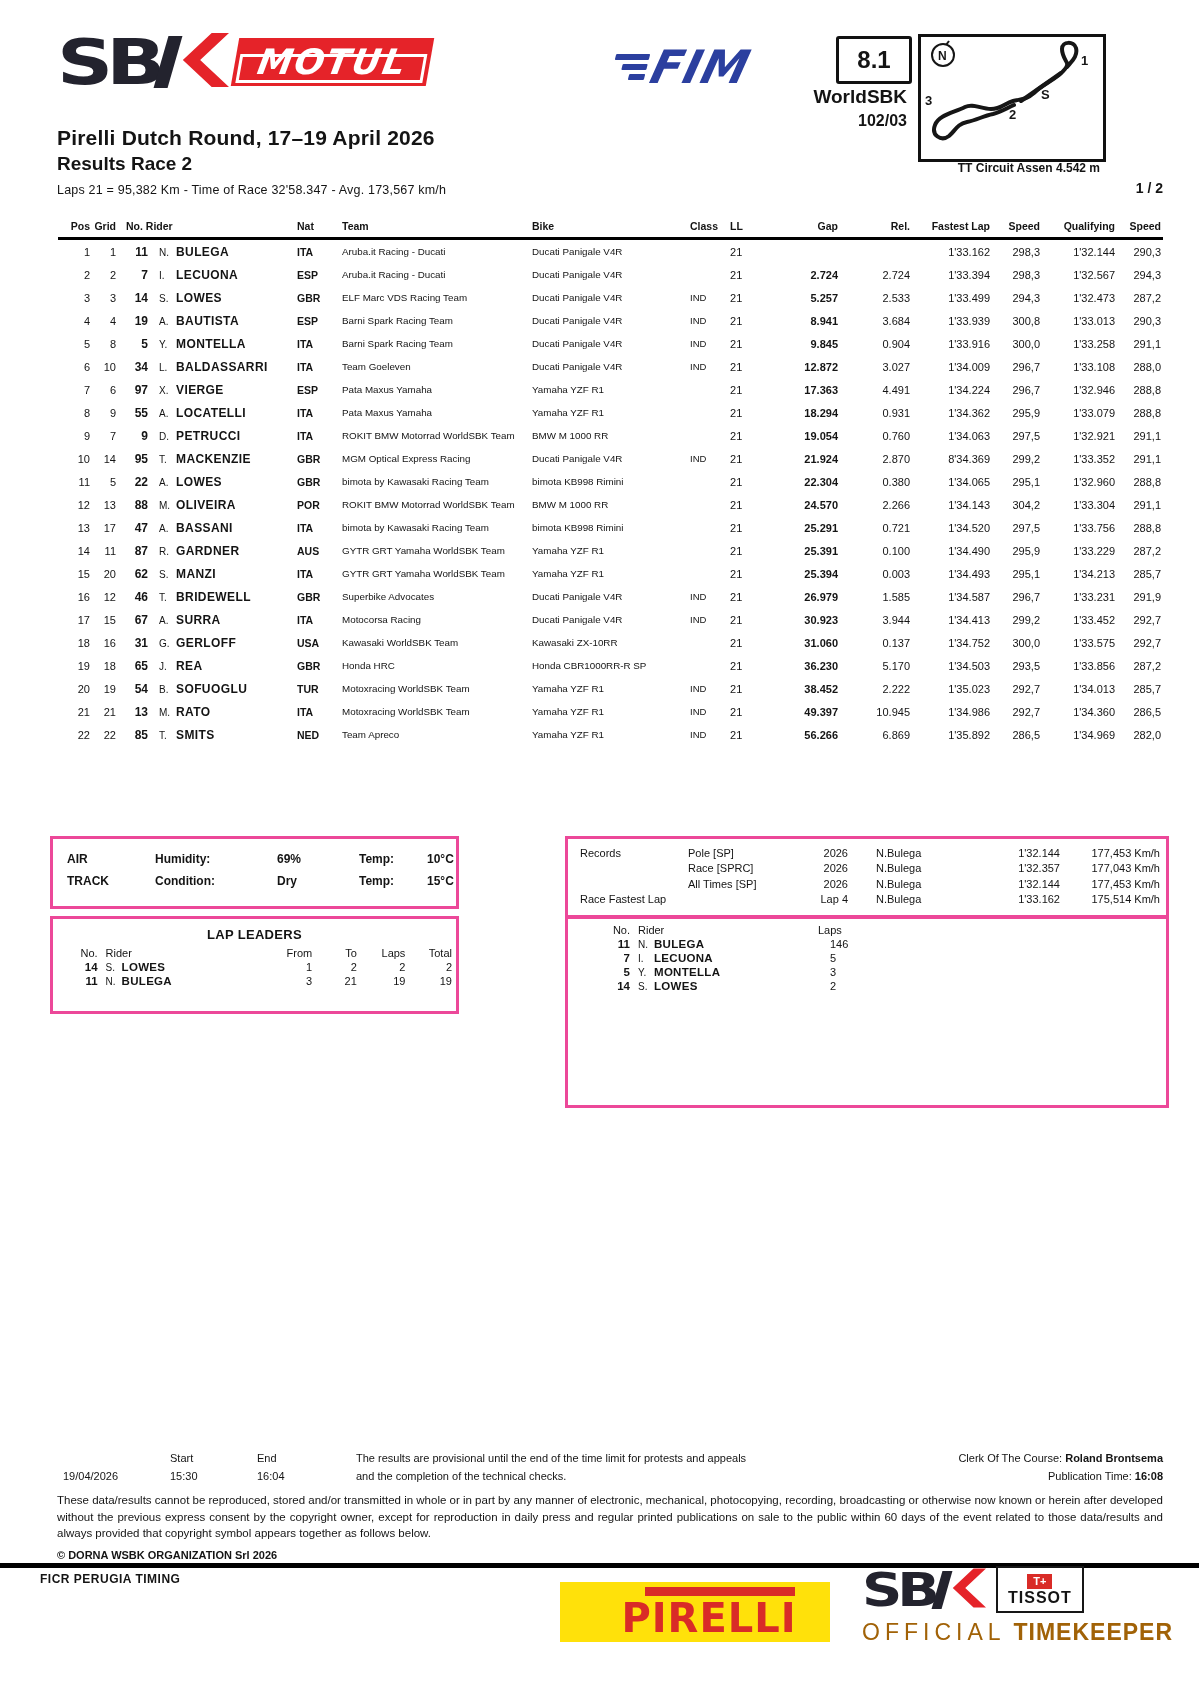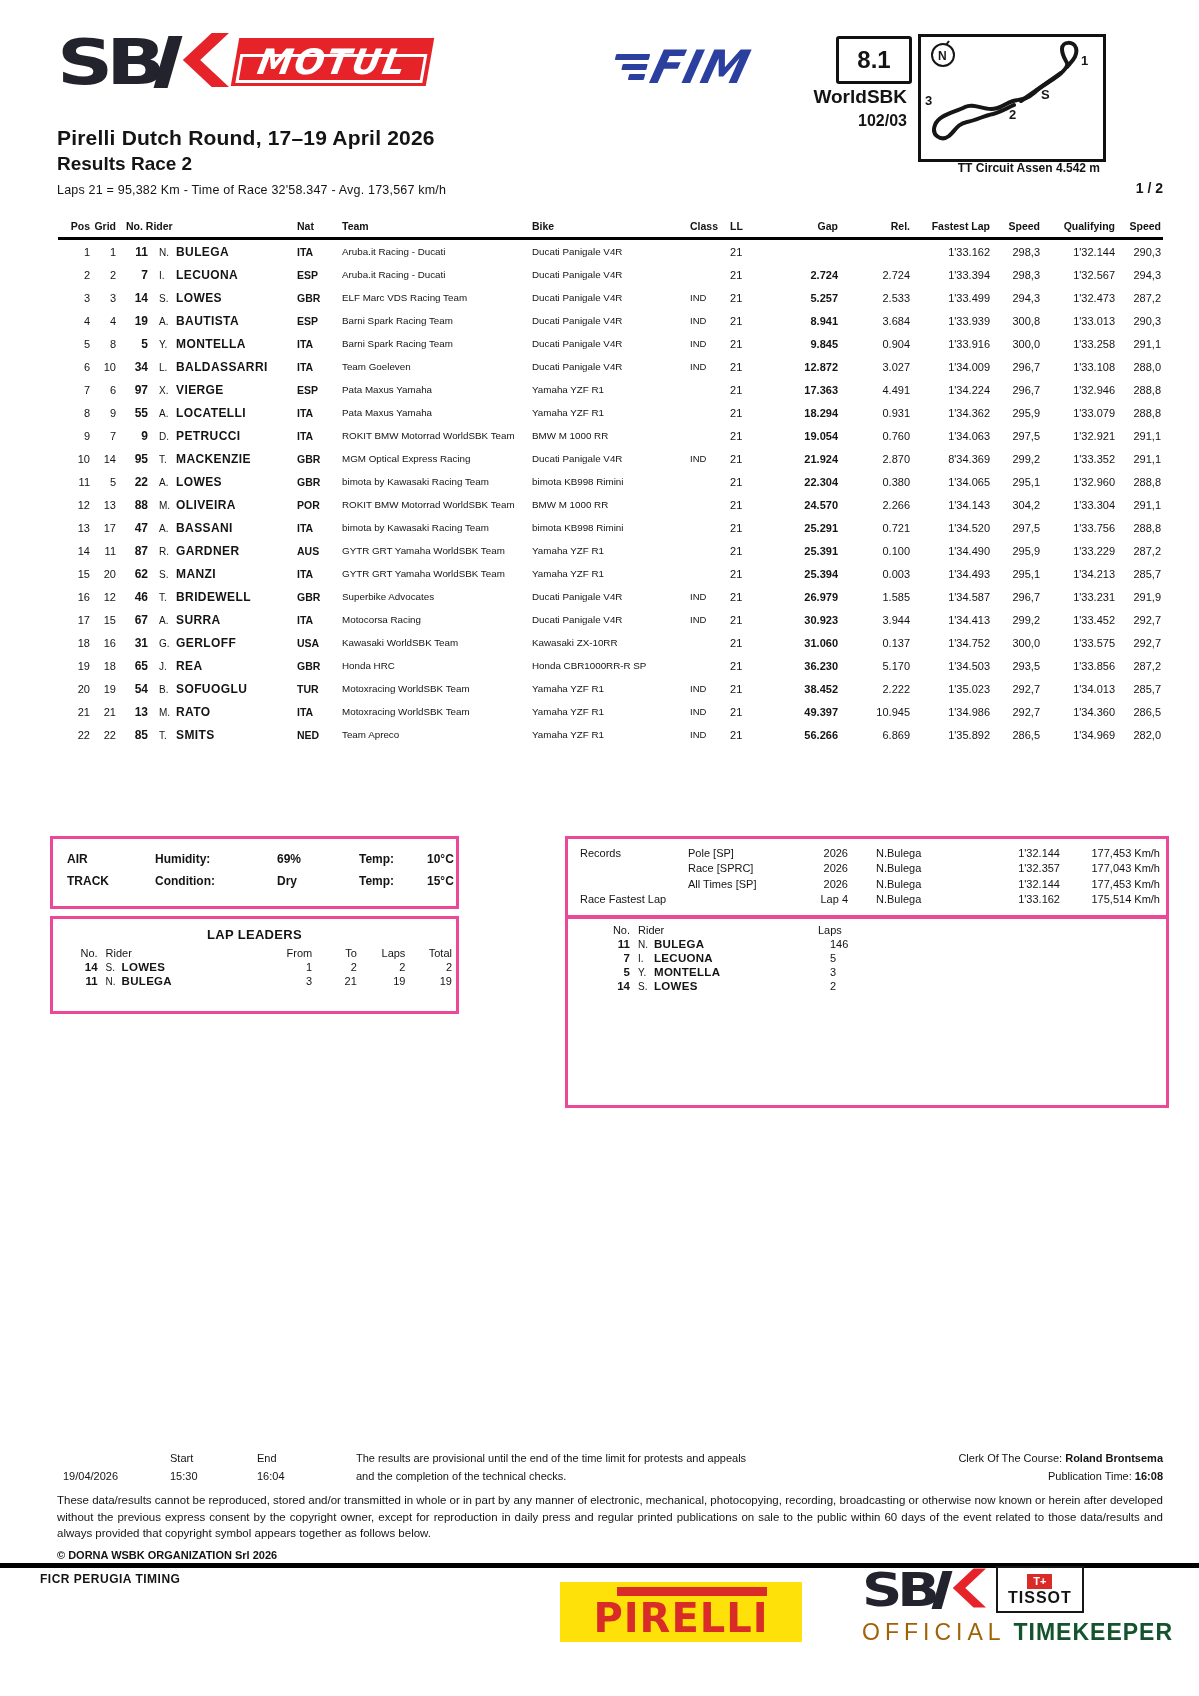--- a/index.html
+++ b/index.html
@@ -84,38 +84,38 @@
 
   
   .f-small{font-size:11px;font-weight:500;white-space:nowrap;}
   .f-bold{font-weight:800;}
   .legal{left:57px;top:1492px;width:1106px;text-align:justify;font-size:11.5px;font-weight:500;line-height:1.45;}
   .copyright{left:57px;top:1549px;font-size:11px;font-weight:600;}
   .black-bar{left:0;top:1563px;width:1199px;height:5px;background:#000;}
   .ficr{left:40px;top:1572px;font-size:12px;font-weight:800;letter-spacing:.5px;}
 
   .pirelli{left:560px;top:1582px;width:242px;height:60px;background:#ffe10a;display:flex;
-           align-items:center;justify-content:center;}
+           align-items:center;justify-content:center;padding-left:28px;}
   .p-inner{position:relative;padding-top:11px;}
   .p-bar{position:absolute;top:0;left:24px;right:2px;height:9px;background:#d92b27;}
   .p-text{color:#d92b27;font-weight:800;font-size:40px;letter-spacing:1px;line-height:1;
           font-family:"DejaVu Sans",sans-serif;}
 
   .timekeeper{left:862px;top:1566px;width:300px;}
   .tk-row{display:flex;align-items:center;}
   .tk-letters{font-family:"DejaVu Sans",sans-serif;font-weight:bold;font-size:56px;line-height:46px;
               letter-spacing:-5px;color:#23232e;transform:scaleY(.82);transform-origin:left center;}
   .tk-stem{width:10px;height:38px;background:#23232e;transform:skewX(-16deg);margin-left:2px;}
   .tissot{margin-left:10px;border:2px solid #161616;padding:3px 10px 4px;text-align:center;background:#fff;}
   .tissot .t-plus{display:inline-block;background:#d92b27;color:#fff;font-weight:800;font-size:11px;
                   padding:0 6px;line-height:15px;}
   .tissot .t-name{display:block;font-weight:800;font-size:16px;letter-spacing:1px;color:#141414;}
   .tk-line2{margin-top:6px;white-space:nowrap;}
   .tk-official{font-size:23px;letter-spacing:5px;color:#a16207;font-weight:500;}
-  .tk-timekeeper{font-size:23px;letter-spacing:1px;color:#14532d;font-weight:800;margin-left:8px;}
+  .tk-timekeeper{font-size:23px;letter-spacing:1px;color:#a16207;font-weight:800;margin-left:8px;}
 </style>
 </head>
 <body>
 
 <div class="page">
 
   <div class="abs logo-block">
     <div class="sbk-row">
       <span class="sbk-letters">SB</span>
       <span class="sbk-stem"></span>

